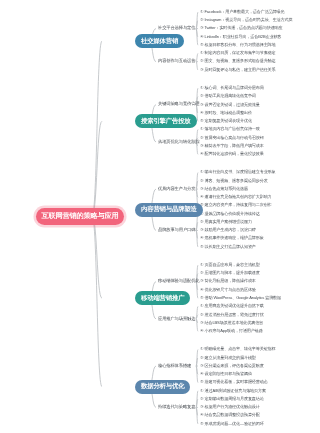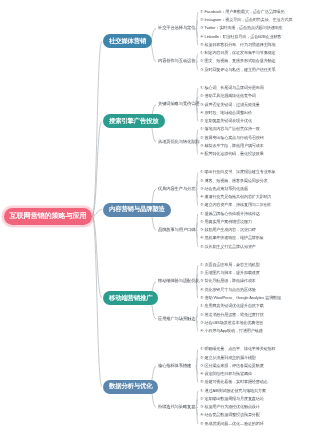--- a/index.html
+++ b/index.html
@@ -9,21 +9,21 @@
     font-family:"Liberation Sans","DejaVu Sans",sans-serif;
     -webkit-font-smoothing:antialiased;
   }
   #canvas { position:absolute; inset:0; width:300px; height:433px; }
   svg.links { position:absolute; left:0; top:0; width:300px; height:433px; pointer-events:none; }
   svg.links path { fill:none; stroke:#b9bcc0; stroke-width:0.8; }
 
   .node {
     position:absolute; display:flex; align-items:center; justify-content:center;
     color:#ffffff; white-space:nowrap; letter-spacing:-0.2px;
-    border-radius:9px; text-align:center;
+    border-radius:9px; text-align:center;margin-left:32px;
   }
   .node.center {
     background:#f2647c; border-radius:10px;
     font-size:7.2px; font-weight:bold; padding:0 5px;
     height:17px; box-shadow:0 0 0 2.5px rgba(242,100,124,0.28);
   }
   .node.branch {
     font-size:6.4px; font-weight:bold; height:14px; padding:0 6px;
     border-radius:8px;
   }

